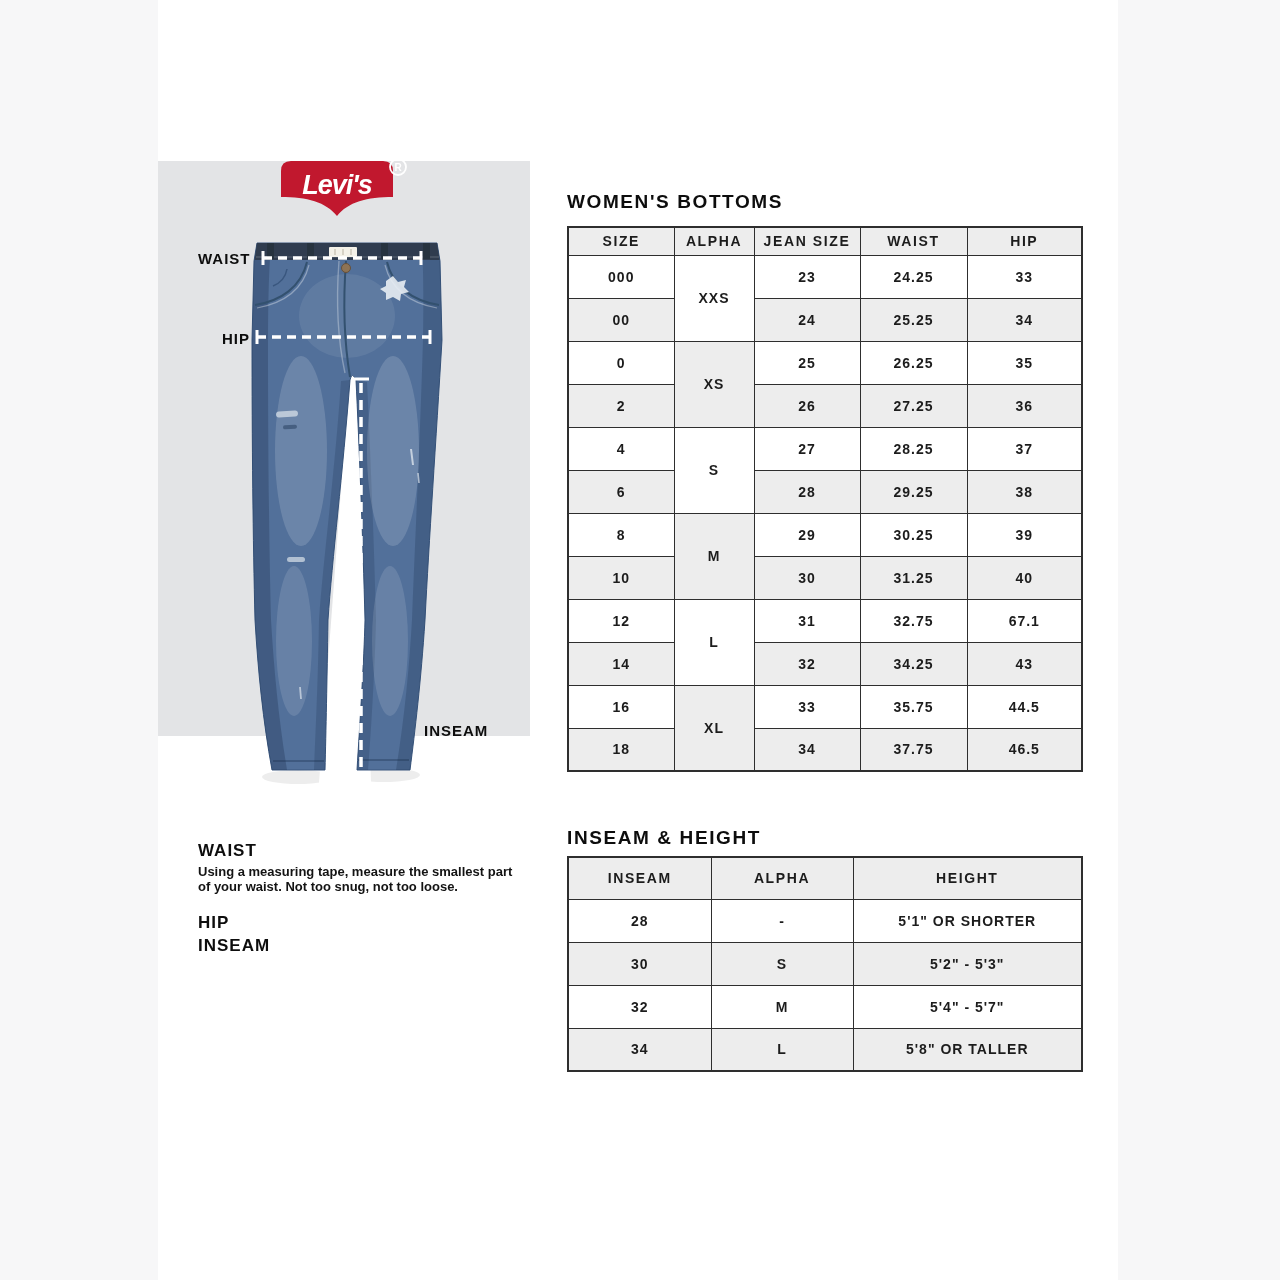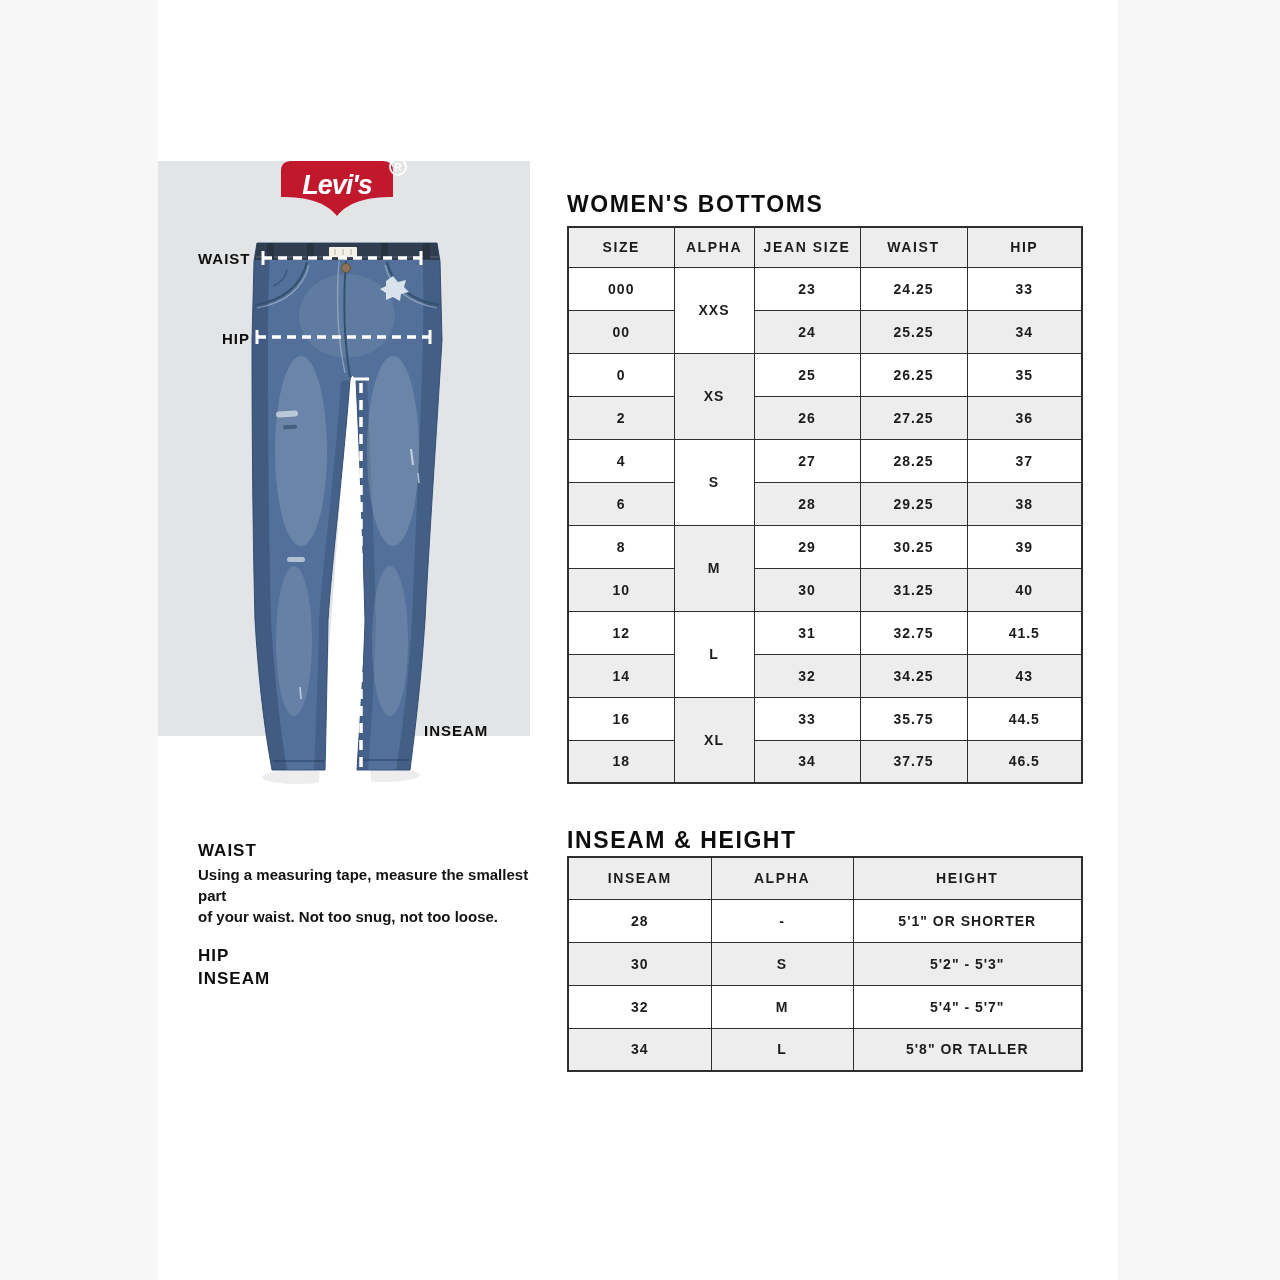--- a/index.html
+++ b/index.html
@@ -43,46 +43,46 @@
   .jeans-art{position:absolute;left:85px;top:80px;width:210px;height:549px;}
   
   .guide{
     position:absolute;left:40px;top:841px;width:352px;
   }
   .guide h3{
     margin:0 0 3px 0;font-size:17px;font-weight:800;letter-spacing:1px;
     color:#0d0d0d;
   }
   .guide p{
-    margin:0 16px 19px 0;font-size:15px;font-weight:600;line-height:21px;
+    margin:0 16px 19px 0;font-size:13px;font-weight:600;line-height:15px;
     white-space:pre-line;color:#131313;
   }
   
   .chart-title{
-    position:absolute;left:409px;font-size:23px;font-weight:800;
+    position:absolute;left:409px;font-size:19px;font-weight:800;
     letter-spacing:1.6px;color:#0d0d0d;white-space:nowrap;
   }
   .title-bottoms{top:191px;}
   .title-inseam{top:827px;}
   .chart{
     position:absolute;left:409px;width:514px;
     border-collapse:collapse;table-layout:fixed;
     border:2px solid var(--border-dark);
   }
   .chart th,.chart td{
     border:1.5px solid var(--border-dark);
     text-align:center;vertical-align:middle;padding:0;
     font-size:14px;font-weight:bold;letter-spacing:1px;color:#1c1c1c;
     overflow:hidden;white-space:nowrap;
   }
   .chart th{background:var(--stripe-gray);letter-spacing:1.6px;}
   .chart td.white{background:#ffffff;}
   .chart td.shade{background:var(--stripe-gray);}
   #bottoms-table{top:226px;}
-  #bottoms-table thead tr{height:40px;}
+  #bottoms-table thead tr{height:28px;}
   #bottoms-table tbody tr{height:43px;margin-top:43px;}
   #inseam-table{top:856px;}
   #inseam-table thead tr{height:42px;}
   #inseam-table tbody tr{height:43px;}
 </style>
 </head>
 <body>
 
 <div class="content">
 
@@ -267,21 +267,21 @@
           <td class="shade">10</td>
           <td class="shade">30</td>
           <td class="shade">31.25</td>
           <td class="shade">40</td>
         </tr>
         <tr>
           <td class="white">12</td>
           <td class="white" rowspan="2">L</td>
           <td class="white">31</td>
           <td class="white">32.75</td>
-          <td class="white">41.5</td>
+          <td class="white">67.1</td>
         </tr>
         <tr>
           <td class="shade">14</td>
           <td class="shade">32</td>
           <td class="shade">34.25</td>
           <td class="shade">43</td>
         </tr>
         <tr>
           <td class="white">16</td>
           <td class="shade" rowspan="2">XL</td>

